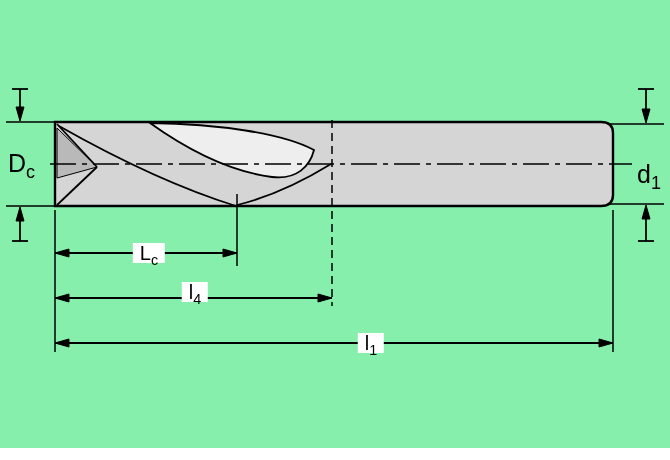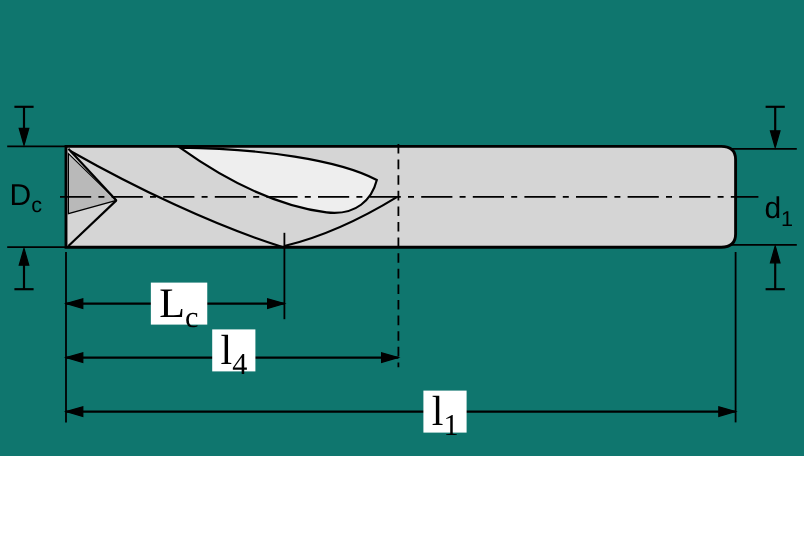--- a/index.html
+++ b/index.html
@@ -1,47 +1,46 @@
 <!DOCTYPE html>
 <html><head>
 <meta charset="utf-8">
 <style>
   * { margin: 0; padding: 0; box-sizing: border-box; }
   html, body { background: #ffffff; }
   body { font-family: "Liberation Sans", sans-serif; color: #000; }
   .stage {
     position: relative;
     width: 670px;
-    height: 380px;
-    background: #0f766e;
+    height: 448px;
+    background: #86efac;
     overflow: hidden;
   }
   .stage svg { position: absolute; left: 0; top: 0; }
 
   svg line, svg path { stroke: #000000; }
   svg polygon { fill: #000000; stroke: #000000; stroke-width: 1; }
   .lw-thick { stroke-width: 2.4; }
   .lw-med   { stroke-width: 1.8; }
   .lw-thin  { stroke-width: 1.5; }
 
   .side-label {
     position: absolute;
     font-size: 25px;
     line-height: 1;
     white-space: nowrap;
   }
   .dim-label {
     position: absolute;
     transform: translate(-50%, -50%);
-    font-size: 35px;
+    font-size: 20px;
     line-height: 1;
     background: #ffffff;
     padding: 0 7px;
     white-space: nowrap;
-    font-family: Liberation Serif, serif;
   }
   sub { font-size: 0.72em; line-height: 0; }
 </style>
 </head>
 <body>
 
 <div class="stage">
 
   <svg width="670" height="460" viewBox="0 0 670 460">
 

